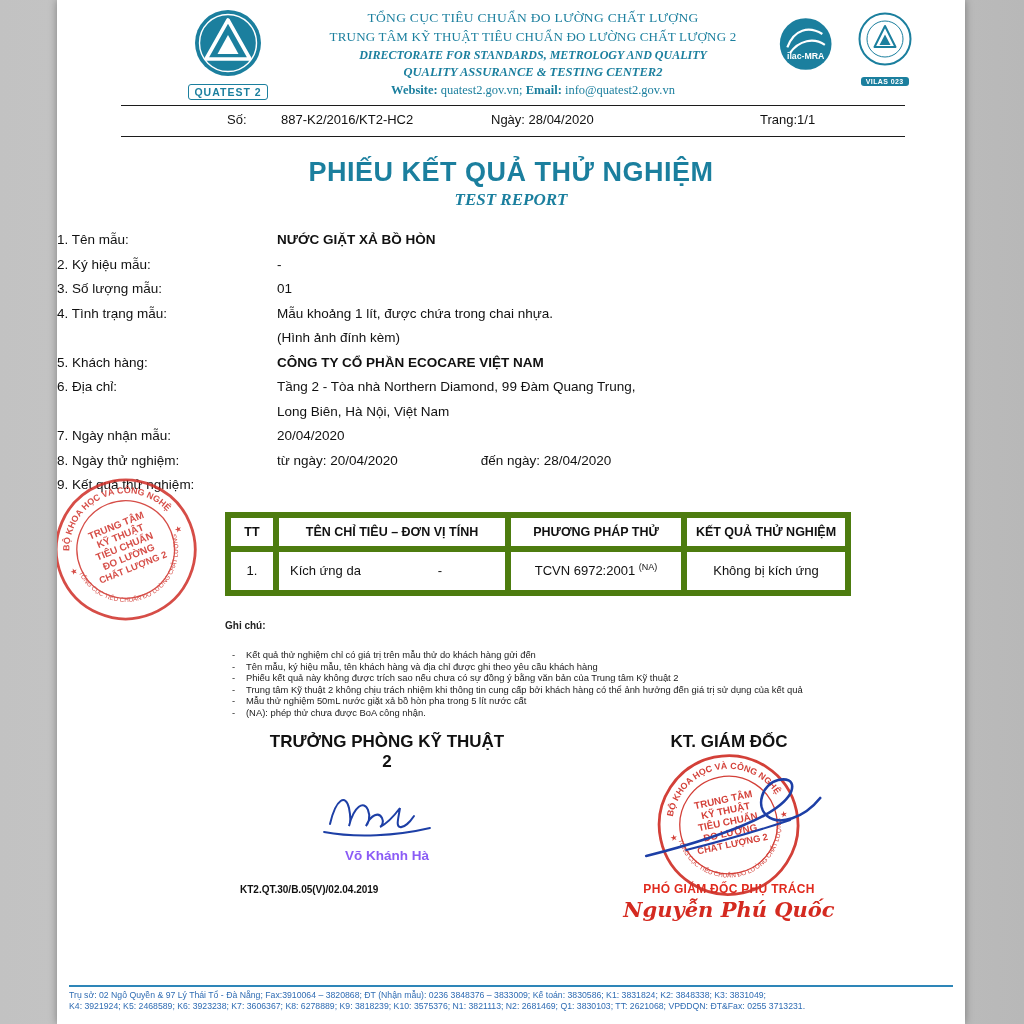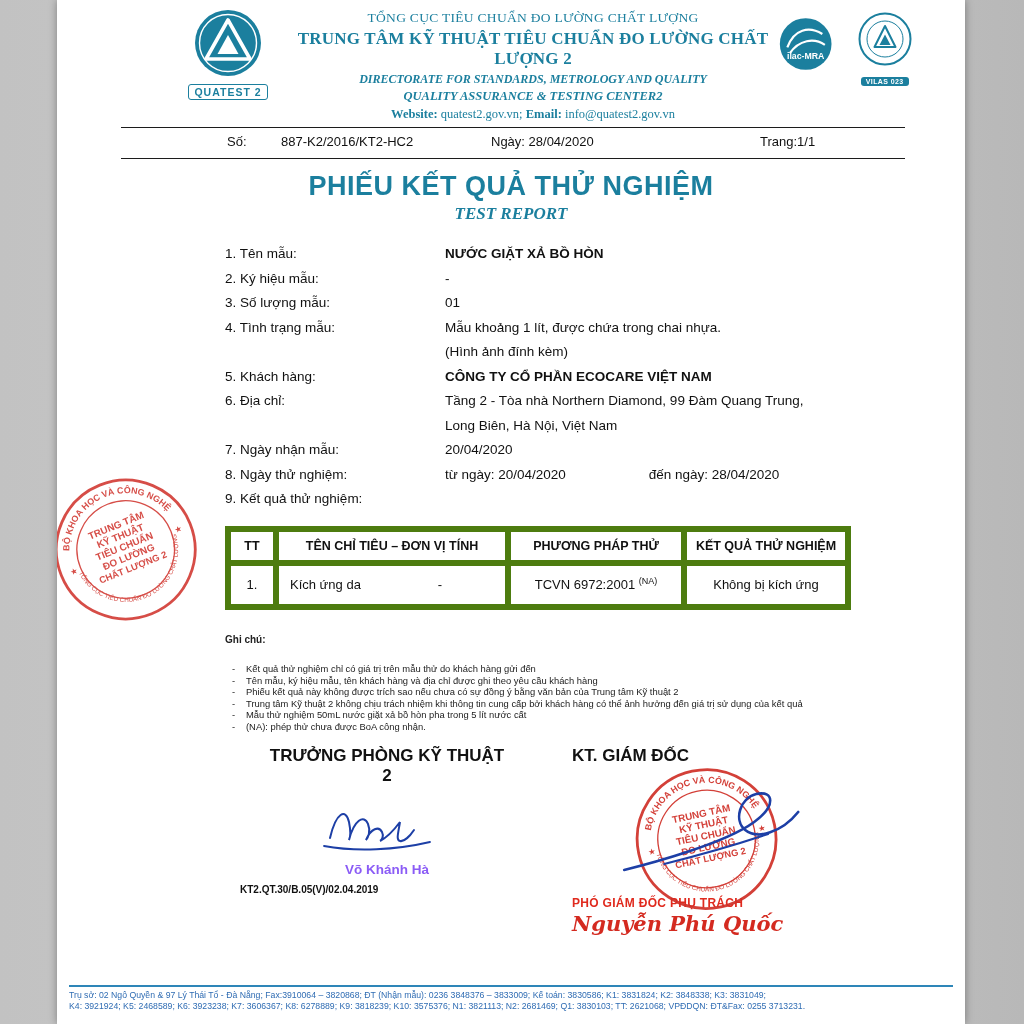--- a/index.html
+++ b/index.html
@@ -18,21 +18,21 @@
   .header{display:flex;padding:8px 36px 2px 112px;align-items:flex-start;}
   .logo-block{width:118px;flex:none;text-align:center;}
   .logo-label{
     display:inline-block;margin-top:2px;color:#1b7f9e;font-weight:bold;
     font-size:10.5px;letter-spacing:1px;border:1px solid #1b7f9e;
     border-radius:3px;padding:1px 5px;
   }
   .org-block{flex:1;text-align:center;color:#1b7f9e;
     font-family:"Liberation Serif","DejaVu Serif",serif;padding-top:2px;}
   .org1{font-size:13.5px;letter-spacing:.3px;}
-  .org2{font-size:17px;font-weight:bold;margin-top:3px;letter-spacing:.2px;}
+  .org2{font-size:13px;font-weight:normal;margin-top:3px;letter-spacing:.2px;}
   .org3{font-size:12px;font-weight:bold;font-style:italic;margin-top:3px;}
   .org4{font-size:12.5px;font-weight:bold;font-style:italic;margin-top:2px;}
   .org5{font-size:12.5px;margin-top:3px;}
   .org5 .b{font-weight:bold;}
   .accred{width:150px;flex:none;display:flex;gap:8px;align-items:flex-start;padding-top:4px;}
   .vilas-col{text-align:center;}
   .vilas-pill{
     display:inline-block;background:#1b7f9e;color:#fff;font-size:7px;
     font-weight:bold;border-radius:3px;padding:1px 5px;margin-top:2px;letter-spacing:.4px;
   }
@@ -40,29 +40,29 @@
   .rule{border-top:1.5px solid #1c1c1c;margin:3px 60px 0 64px;}
   .meta-row{position:relative;height:27px;font-size:13px;color:#111;}
   .meta-row span{position:absolute;top:6px;}
   .m-so-label{left:170px;}
   .m-so{left:224px;}
   .m-ngay{left:434px;}
   .m-trang{left:703px;}
   
   .title{
     text-align:center;color:#1b7f9e;font-weight:bold;font-size:27px;
-    letter-spacing:.5px;margin-top:12px;
+    letter-spacing:.5px;margin-top:20px;
   }
   .subtitle{
     text-align:center;color:#1b7f9e;font-weight:bold;font-style:italic;
     font-size:17px;font-family:"Liberation Serif","DejaVu Serif",serif;margin-top:2px;
   }
   
   .items{margin-top:18px;color:#111;}
-  .item{display:flex;padding-left:168px;font-size:13.5px;line-height:24.5px;}
+  .item{display:flex;font-size:13.5px;line-height:24.5px;}
   .item-label{width:220px;flex:none;}
   .item-value{flex:1;}
   .bold-val{font-weight:bold;}
   .w200{display:inline-block;width:200px;}
   
   .results{border-collapse:collapse;margin:14px 0 0 168px;color:#111;table-layout:fixed;}
   .results th,.results td{border:6px solid #4d7c0f;}
   .results th{font-size:12.5px;font-weight:bold;padding:7px 3px;text-align:center;}
   .results td{font-size:13px;height:36px;text-align:center;}
   .col-tt{width:48px;}.col-name{width:232px;}.col-method{width:176px;}.col-result{width:164px;}
@@ -71,21 +71,21 @@
   .name-flex .unit{margin-left:auto;margin-right:62px;}
   .results sup{font-size:9px;}
   
   .notes{margin:24px 0 0 168px;font-size:9.4px;color:#222;line-height:11.5px;}
   .notes-title{font-weight:bold;font-size:10px;margin-bottom:18px;}
   .note{display:flex;}
   .note .dash{width:14px;padding-left:7px;flex:none;}
   
   .sig-row{position:relative;margin-top:14px;height:210px;}
   .sig-left{position:absolute;left:210px;width:240px;text-align:center;}
-  .sig-right{position:absolute;left:515px;width:270px;}
+  .sig-right{position:absolute;left:537px;width:270px;text-align:center;}
   .sig-title{font-weight:bold;font-size:17px;color:#111;}
   .sig-left svg{margin-top:14px;}
   .sig-name{font-weight:bold;font-size:13.5px;color:#8b5cf6;margin-top:2px;}
   .stamp-zone{position:relative;height:128px;margin-top:2px;}
   .stamp-svg{width:150px;height:150px;}
   .stamp-right-wrap{position:absolute;left:50%;top:-4px;transform:translateX(-50%) rotate(-12deg);color:#d03028;opacity:.92;}
   .sig-ink-right{position:absolute;left:50%;top:4px;transform:translateX(-48%);}
   .sig-role{color:#e02a1e;font-weight:bold;font-size:12px;letter-spacing:.3px;}
   .sig-script{
     color:#d42a20;font-size:21px;font-weight:bold;font-style:italic;

